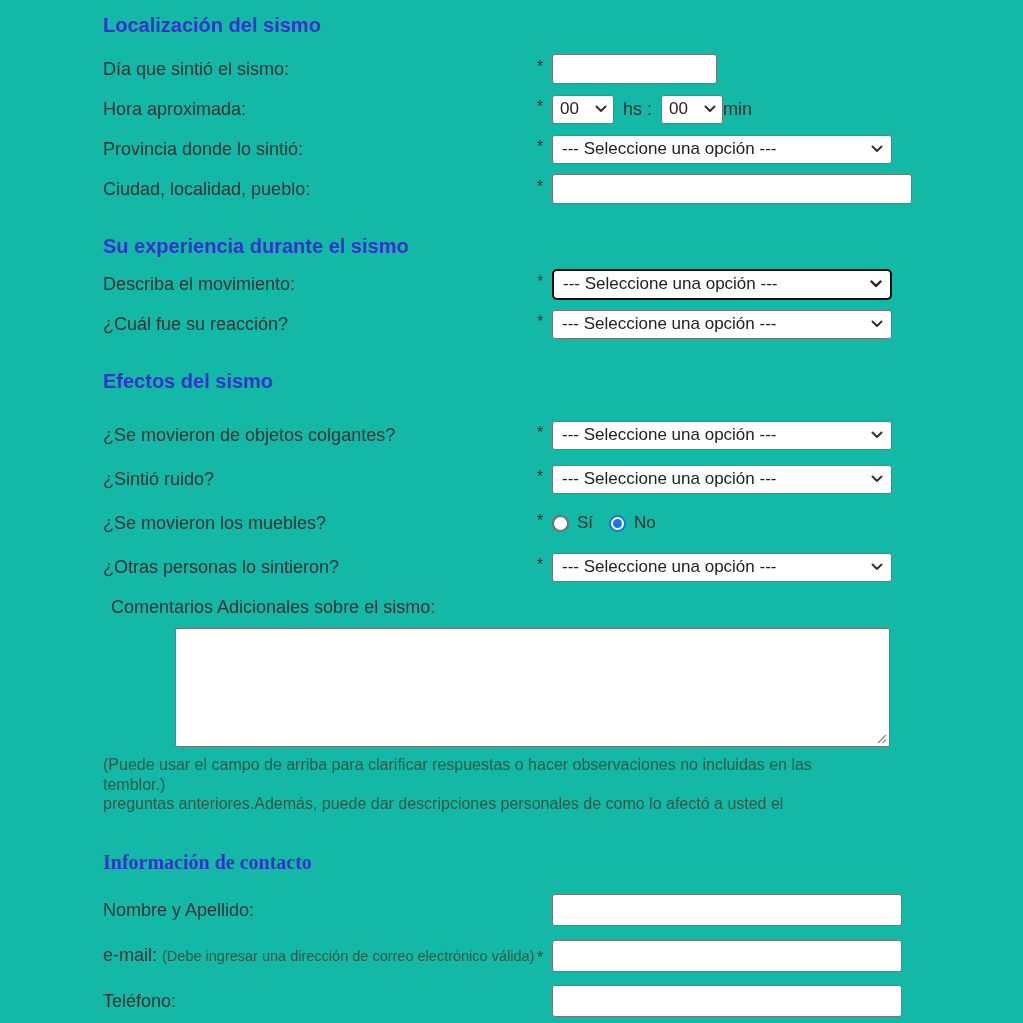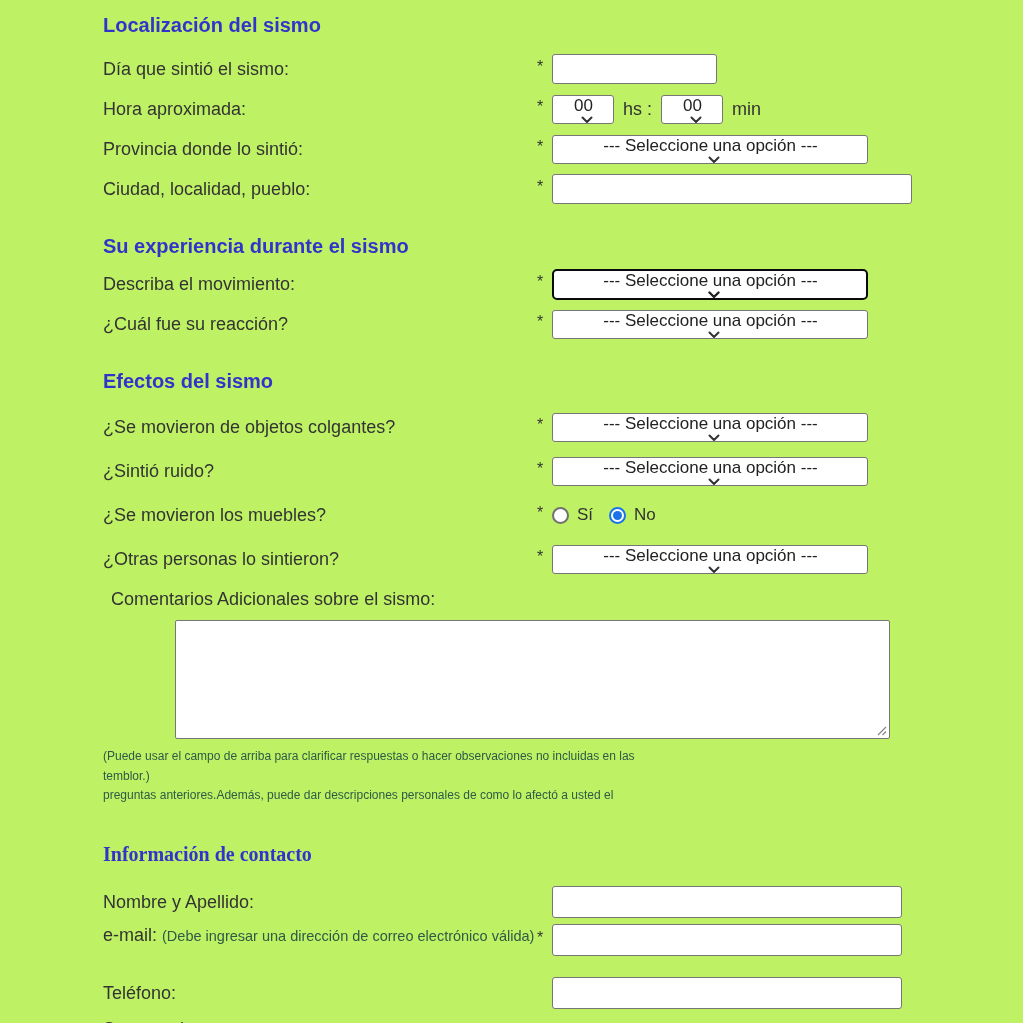--- a/index.html
+++ b/index.html
@@ -1,36 +1,36 @@
 <!DOCTYPE html>
 <html lang="es"><head>
 <meta charset="utf-8">
 <style>
   * { margin:0; padding:0; box-sizing:border-box; }
   html,body { background:#ffffff; }
   .page {
     position:relative;
     width:1023px; height:1023px;
     overflow:hidden;
-    background:#bef264;
+    background:#14b8a6;
     font-family:"Liberation Sans", sans-serif;
     color:#333333;
     padding:14px 0 0 103px;
   }
   h2.section-title {
     color:#3333cc;
     font-size:20px;
     line-height:23px;
     font-weight:700;
     margin:0 0 12px 0;
   }
   .section-experiencia h2.section-title,
   .section-efectos h2.section-title { margin-top:26px; margin-bottom:6px; }
   .section-experiencia h2.section-title { margin-bottom:6px; }
-  .section-efectos h2.section-title { margin-bottom:12px; }
+  .section-efectos h2.section-title { margin-bottom:20px; }
   .section-contacto h2.section-title { margin-top:37px; margin-bottom:15px;font-family:Liberation Serif, serif; }
 
   .row { display:flex; align-items:center; height:40px; }
   .section-efectos .row { height:44px; }
   .section-contacto .row { height:43px; }
   .label { width:434px; flex:none; font-size:18px; color:#333333; }
   .req { width:15px; flex:none; font-size:16px; color:#333333; margin-top:-4px; }
 
   .tinput {
     height:30px;
@@ -51,29 +51,28 @@
     border:1px solid #767676;
     border-radius:3px;
     background:#ffffff;
     display:flex;
     align-items:center;
     justify-content:space-between;
     padding:0 8px 0 9px;
     font-size:17px;
     color:#222222;
     cursor:default;
-    flex-direction:column;
-  }
-  .selectbox.wide { width:316px; }
+  }
+  .selectbox.wide { width:340px; }
   .selectbox.focused { border:2px solid #0a0a0a; border-radius:5px; height:31px; }
   .selectbox.time { width:62px; padding:0 6px 0 7px; }
   .chev { width:12px; height:8px; flex:none; margin-left:6px; }
 
   .midtext { font-size:18px; color:#333333; margin:12px 9px; }
-  .aftertext { font-size:18px; color:#333333; margin-left:9px; }
+  .aftertext { font-size:18px; color:#333333; }
 
   .radio-group { display:flex; align-items:center; }
   .radio {
     width:17px; height:17px; border-radius:50%;
     border:2px solid #717171; background:#ffffff; flex:none;
     display:flex; align-items:center; justify-content:center;
   }
   .radio.checked { border:2px solid #1a73e8; }
   .radio .dot { width:9px; height:9px; border-radius:50%; background:#1a73e8; }
   .radio-label { font-size:17px; color:#333333; margin:0 16px 0 8px; }
@@ -82,23 +81,23 @@
   .textarea-mock {
     position:relative;
     margin:10px 0 0 72px;
     width:715px; height:119px;
     border:1px solid #767676;
     border-radius:2px;
     background:#ffffff;
   }
   .grip { position:absolute; right:2px; bottom:2px; }
 
-  .note { margin-top:8px; color:#2e5a46; font-size:12px; line-height:19.5px; }
-
-  .email-row { display:flex; align-items:flex-start; min-height:48px; }
+  .note { margin-top:8px; color:#2e5a46; font-size:16px; line-height:19.5px; }
+
+  .email-row { display:flex; align-items:center; min-height:48px; }
   .email-row .label { line-height:21px; padding-top:1px; }
   .email-note { font-size:14.5px; color:#2e5a46; }
   .email-row .req { margin-top:5px; }
 
   .sugerencias-label { font-size:18px; color:#333333; margin-top:4px; }
 </style>
 </head>
 <body>
 
 <div class="page">

